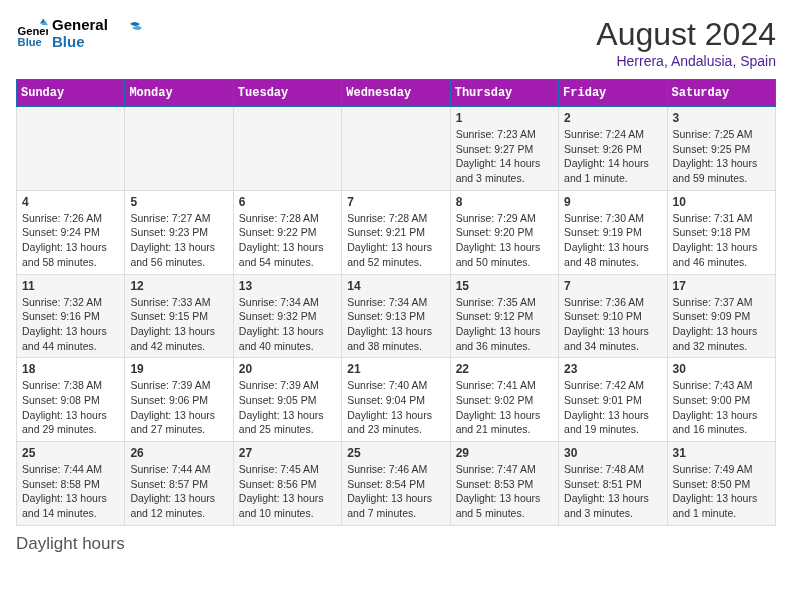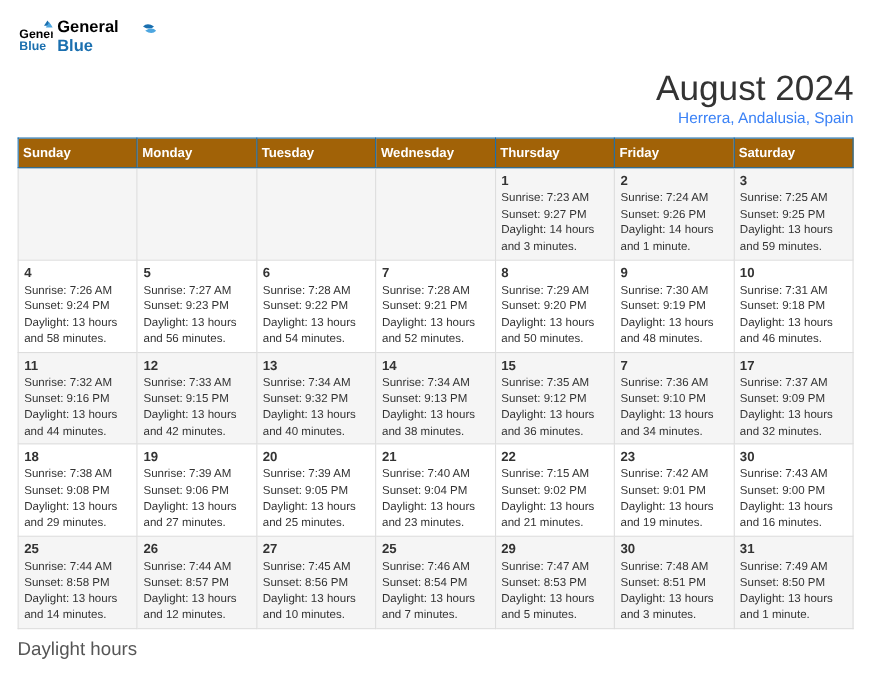--- a/index.html
+++ b/index.html
@@ -20,39 +20,39 @@
       display: flex;
       align-items: center;
       gap: 4px;
     }
     .logo-icon {
       width: 32px;
       height: 32px;
     }
     .title-block {
       text-align: right;
-      margin-top: 46px;
     }
     .main-title {
       font-size: 32px;
       font-weight: normal;
       color: #333;
     }
     .subtitle {
       font-size: 14px;
-      color: #3b82f6;
+      color: #4c1d95;
     }
     table {
       width: 100%;
       border-collapse: collapse;
       font-size: 11px;
     }
     thead tr {
-      background-color: #a16207;
+      background-color: #a21caf;
       color: #fff;
+      font-family: Liberation Mono, monospace;
     }
     thead th {
       padding: 6px 4px;
       text-align: left;
       font-weight: bold;
       font-size: 12px;
       border: 1px solid #1a6faf;
     }
     tbody tr {
       vertical-align: top;
@@ -281,21 +281,21 @@
         </td>
         <td>
           <span class="day-number">21</span>
           <div class="day-info">Sunrise: 7:40 AM
 Sunset: 9:04 PM
 Daylight: 13 hours
 and 23 minutes.</div>
         </td>
         <td>
           <span class="day-number">22</span>
-          <div class="day-info">Sunrise: 7:15 AM
+          <div class="day-info">Sunrise: 7:41 AM
 Sunset: 9:02 PM
 Daylight: 13 hours
 and 21 minutes.</div>
         </td>
         <td>
           <span class="day-number">23</span>
           <div class="day-info">Sunrise: 7:42 AM
 Sunset: 9:01 PM
 Daylight: 13 hours
 and 19 minutes.</div>

